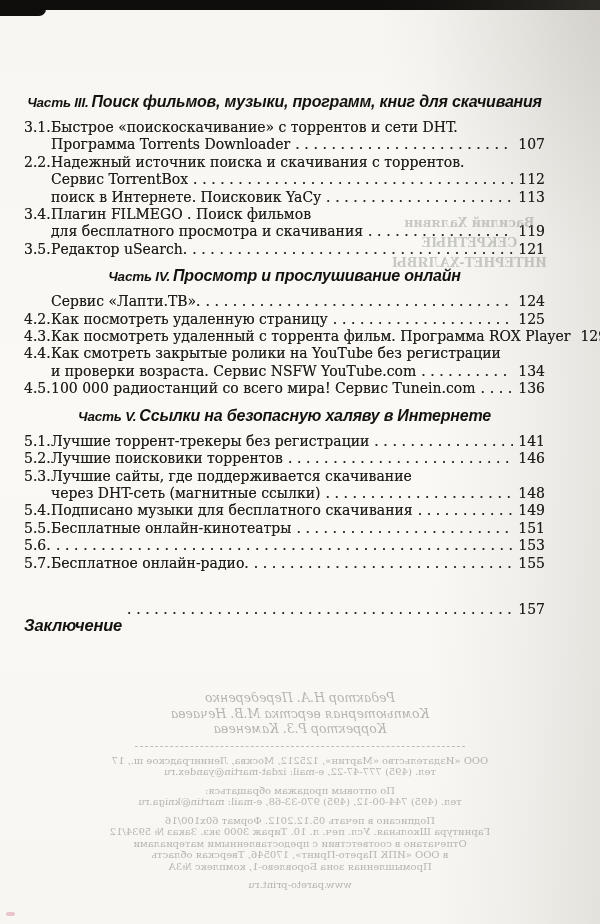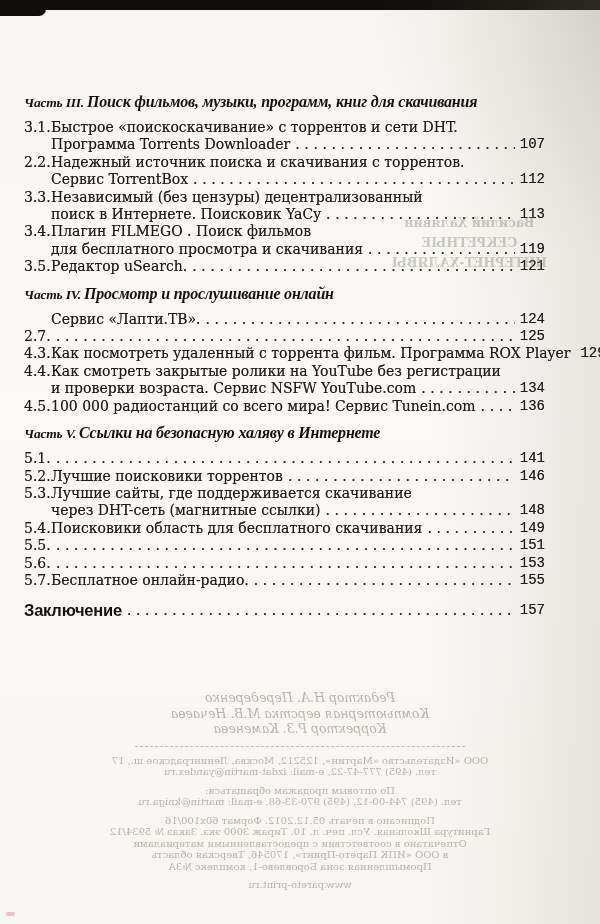--- a/index.html
+++ b/index.html
@@ -33,47 +33,48 @@
     position:absolute;left:6px;bottom:8px;width:9px;height:4px;
     background:rgba(214,122,142,.4);border-radius:2px;
   }
 
   
   .toc{
     position:absolute;left:24px;right:55px;top:92px;
     color:#201d1a;
   }
   .part-heading{
-    font-family:Liberation Serif, serif;
+    font-family:Liberation Sans, sans-serif;
     font-style:italic;font-weight:bold;
     font-size:16px;line-height:20px;letter-spacing:-.2px;
     margin:8px 0 6px 0;
     color:#14120f;
     transform-origin:left center;
+    text-align:center;
   }
   .part-heading:first-child{margin-top:0;}
   .ph-prefix{font-size:13.5px;margin-right:3px;}
   .toc-line{
     display:flex;align-items:center;
     font-size:14px;line-height:17.4px;
     color:#1e1b18;
     text-shadow:0 0 .4px rgba(30,27,24,.6);
   }
   .num{flex:none;width:27px;}
   .cont{padding-left:27px;}
   .ttl{flex:none;white-space:nowrap;}
   .dots{
     flex:1 1 auto;overflow:hidden;white-space:nowrap;
     margin:0 3px 0 5px;letter-spacing:4.6px;color:#262320;
   }
-  .pagenum{flex:none;margin-left:2px;font-family:Liberation Mono, monospace;}
+  .pagenum{flex:none;margin-left:2px;}
   .conclusion .ttl{
     font-family:"Liberation Sans", sans-serif;
-    font-weight:bold;font-size:16.5px;
-    letter-spacing:-.2px;color:#14120f;text-shadow:none;
+    font-style:italic;font-weight:bold;font-size:16.5px;
+    letter-spacing:-.2px;color:#14120f;text-shadow:none;margin-top:32px;
   }
   .conclusion{margin-top:13px;}
 
   
   .bleed{
     position:absolute;pointer-events:none;
     transform:scaleX(-1);
     filter:blur(.7px);
     text-align:center;
   }
@@ -117,24 +118,20 @@
       </div>
       <div class="toc-line">
         <span class="num">2.2.</span>
         <span class="ttl">Надежный источник поиска и скачивания с торрентов.</span>
       </div>
       <div class="toc-line cont">
         <span class="ttl">Сервис TorrentBox</span>
         <span class="dots">..........................................................................................</span>
         <span class="pagenum">112</span>
       </div>
-      <div class="toc-line">
-        <span class="num">3.3.</span>
-        <span class="ttl">Независимый (без цензуры) децентрализованный</span>
-      </div>
       <div class="toc-line cont">
         <span class="ttl">поиск в Интернете. Поисковик YaCy</span>
         <span class="dots">..........................................................................................</span>
         <span class="pagenum">113</span>
       </div>
       <div class="toc-line">
         <span class="num">3.4.</span>
         <span class="ttl">Плагин FILMEGO . Поиск фильмов</span>
       </div>
       <div class="toc-line cont">
@@ -148,21 +145,22 @@
         <span class="dots">..........................................................................................</span>
         <span class="pagenum">121</span>
       </div>
       <div class="part-heading"><span class="ph-prefix">Часть IV.</span><span class="ph-title">Просмотр и прослушивание онлайн</span></div>
       <div class="toc-line cont">
         <span class="ttl">Сервис «Лапти.ТВ».</span>
         <span class="dots">..........................................................................................</span>
         <span class="pagenum">124</span>
       </div>
       <div class="toc-line">
-        <span class="num">2.7.</span>
+        <span class="num">4.2.</span>
+        <span class="ttl">Как посмотреть удаленную страницу</span>
         <span class="dots">..........................................................................................</span>
         <span class="pagenum">125</span>
       </div>
       <div class="toc-line">
         <span class="num">4.3.</span>
         <span class="ttl">Как посмотреть удаленный с торрента фильм. Программа ROX Player</span>
         <span class="dots">..........................................................................................</span>
         <span class="pagenum">129</span>
       </div>
       <div class="toc-line">
@@ -176,46 +174,48 @@
       </div>
       <div class="toc-line">
         <span class="num">4.5.</span>
         <span class="ttl">100 000 радиостанций со всего мира! Сервис Tunein.com</span>
         <span class="dots">..........................................................................................</span>
         <span class="pagenum">136</span>
       </div>
       <div class="part-heading"><span class="ph-prefix">Часть V.</span><span class="ph-title">Ссылки на безопасную халяву в Интернете</span></div>
       <div class="toc-line">
         <span class="num">5.1.</span>
+        <span class="ttl">Лучшие торрент-трекеры без регистрации</span>
         <span class="dots">..........................................................................................</span>
         <span class="pagenum">141</span>
       </div>
       <div class="toc-line">
         <span class="num">5.2.</span>
         <span class="ttl">Лучшие поисковики торрентов</span>
         <span class="dots">..........................................................................................</span>
         <span class="pagenum">146</span>
       </div>
       <div class="toc-line">
         <span class="num">5.3.</span>
         <span class="ttl">Лучшие сайты, где поддерживается скачивание</span>
       </div>
       <div class="toc-line cont">
         <span class="ttl">через DHT-сеть (магнитные ссылки)</span>
         <span class="dots">..........................................................................................</span>
         <span class="pagenum">148</span>
       </div>
       <div class="toc-line">
         <span class="num">5.4.</span>
-        <span class="ttl">Поисковики область для бесплатного скачивания</span>
+        <span class="ttl">Подписано музыки для бесплатного скачивания</span>
         <span class="dots">..........................................................................................</span>
         <span class="pagenum">149</span>
       </div>
       <div class="toc-line">
         <span class="num">5.5.</span>
+        <span class="ttl">Бесплатные онлайн-кинотеатры</span>
         <span class="dots">..........................................................................................</span>
         <span class="pagenum">151</span>
       </div>
       <div class="toc-line">
         <span class="num">5.6.</span>
         <span class="dots">..........................................................................................</span>
         <span class="pagenum">153</span>
       </div>
       <div class="toc-line">
         <span class="num">5.7.</span>

